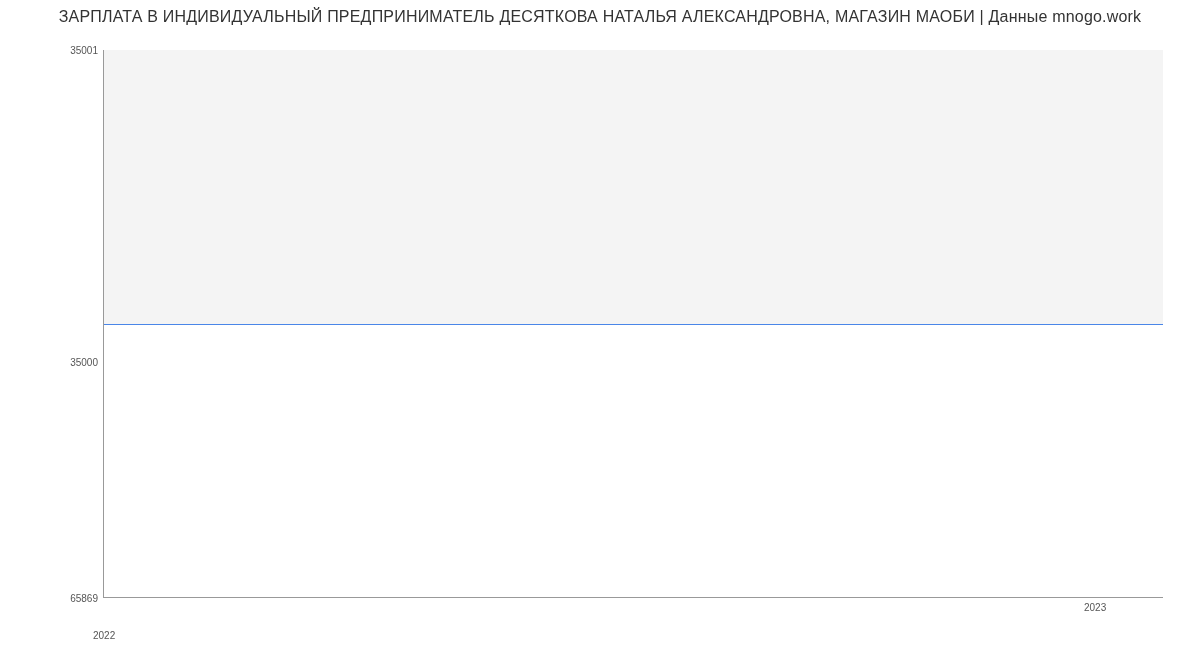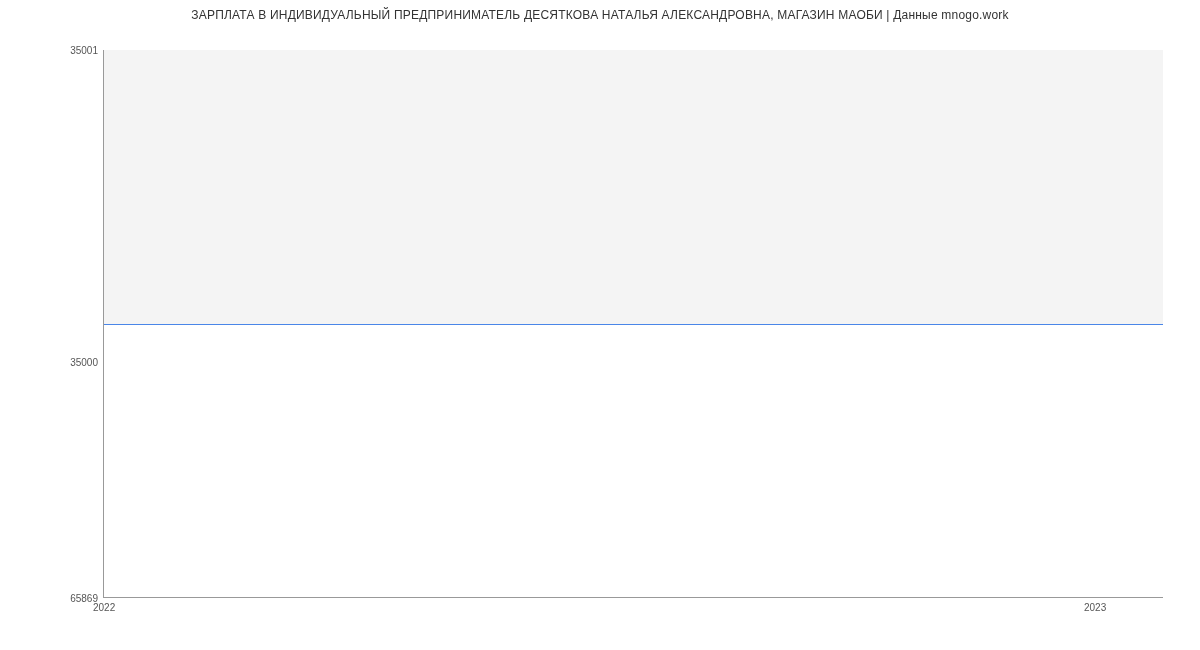--- a/index.html
+++ b/index.html
@@ -16,21 +16,21 @@
     top: 0;
     width: 1200px;
     height: 650px;
   }
   .chart-title {
     position: absolute;
     top: 8px;
     left: 0;
     right: 0;
     text-align: center;
-    font-size: 12px;
+    font-size: 16px;
     color: #333;
     font-weight: normal;
     letter-spacing: 0.2px;
   }
   .plot-area {
     position: absolute;
     left: 103px;
     top: 50px;
     width: 1060px;
     height: 548px;
@@ -77,15 +77,15 @@
 
   <div class="plot-area">
     <div class="fill-upper"></div>
     <div class="series-line"></div>
   </div>
 
   <div class="y-tick" style="top:50px;">35001</div>
   <div class="y-tick" style="top:324px;margin-top:38px;">35000</div>
   <div class="y-tick" style="top:598px;">65869</div>
 
-  <div class="x-tick" style="left:93px;">2022</div>
+  <div class="x-tick" style="left:93px;margin-top:28px;">2022</div>
   <div class="x-tick" style="left:1084px;">2023</div>
 </div>
 
 </body></html>

